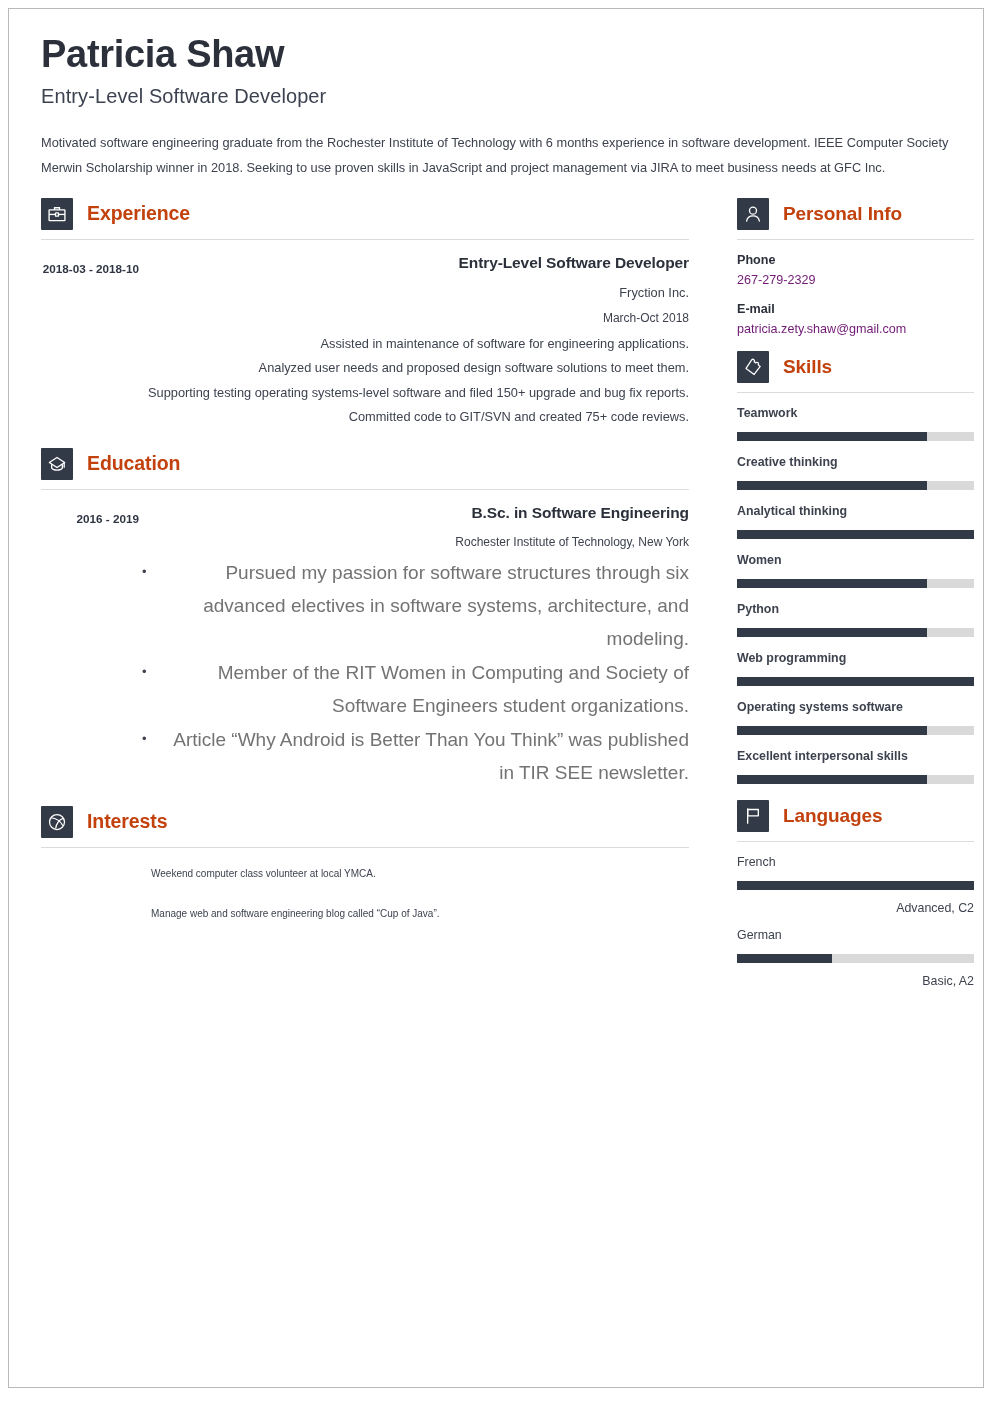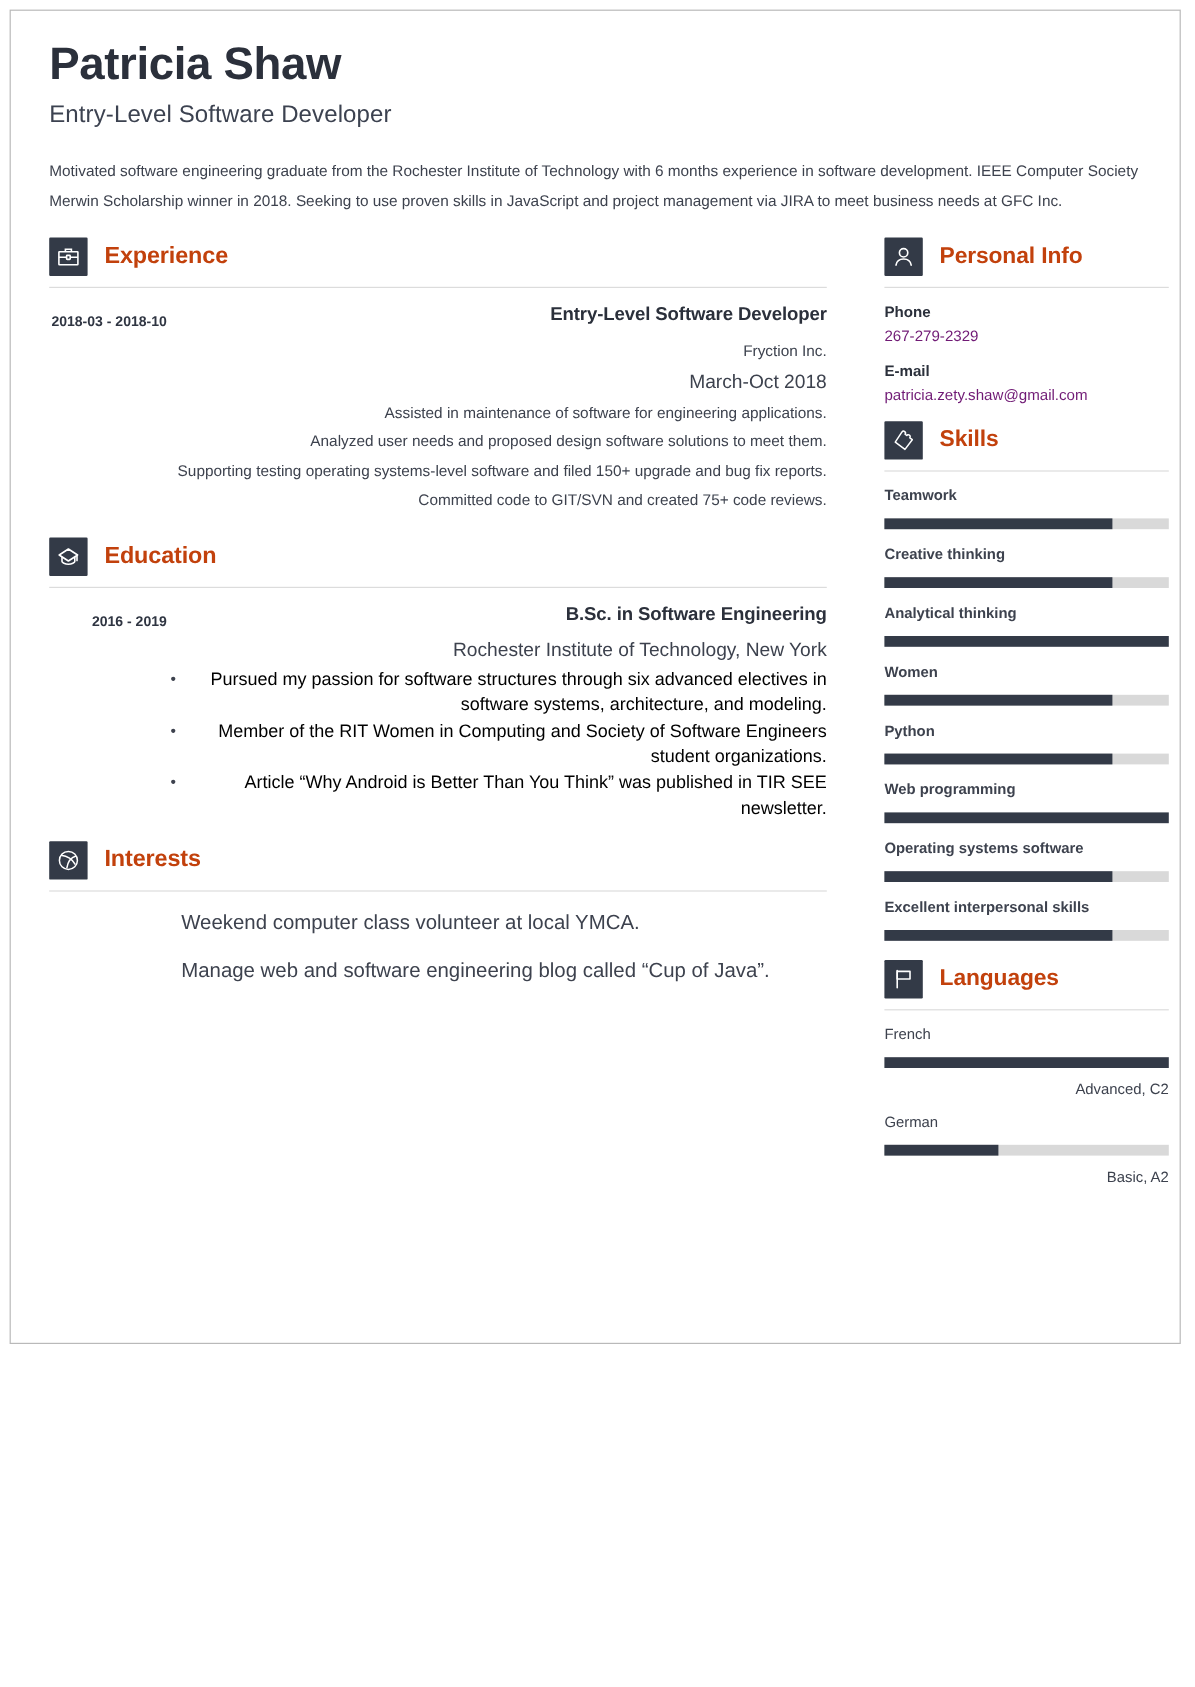--- a/index.html
+++ b/index.html
@@ -13,21 +13,21 @@
     font-family: "Liberation Sans", sans-serif;
     color: #3a3f4b;
     -webkit-font-smoothing: antialiased;
   }
 
   .page {
     position: absolute;
     left: 8px;
     top: 8px;
     width: 976px;
-    height: 1112px;
+    height: 1380px;
     border: 1px solid #b9b9b9;
     background: #ffffff;
     box-sizing: border-box;
     overflow: hidden;
   }
 
   .inner {
     padding: 26px 30px 0 32px;
   }
 
@@ -115,56 +115,56 @@
     margin: 0 0 9px 0;
     letter-spacing: -0.1px;
   }
   .entry-company {
     font-size: 12.8px;
     color: #3d424e;
     margin: 0 0 3px 0;
     line-height: 23px;
   }
   .entry-sub {
-    font-size: 16px;
+    font-size: 12px;
     color: #3d424e;
     margin: 0 0 2px 0;
     line-height: 23px;
   }
   .entry-line {
     font-size: 12.8px;
     color: #3d424e;
     line-height: 24.5px;
     margin: 0;
   }
   .bullets {
     margin: 2px 0 0 0;
     padding: 0;
     list-style: none;
   }
   .bullets li {
     position: relative;
     padding-left: 18px;
-    font-size: 15px;
-    color: #000000;
-    line-height: 21px;
+    font-size: 19px;
+    color: #737373;
+    line-height: 33px;
     margin-bottom: 1px;
   }
   .bullets li::before {
     content: "\2022";
     position: absolute;
     left: 3px;
     top: -1px;
     color: #3d424e;
     font-size: 13px;
   }
 
   
   .interest-line {
-    font-size: 17px;
+    font-size: 10px;
     color: #3d424e;
     line-height: 24px;
     margin: 0 0 16px 110px;
   }
 
   
   .section { margin-bottom: 20px; }
   .sec-experience { margin-bottom: 18px; }
   .sec-education  { margin-bottom: 16px; }
 

